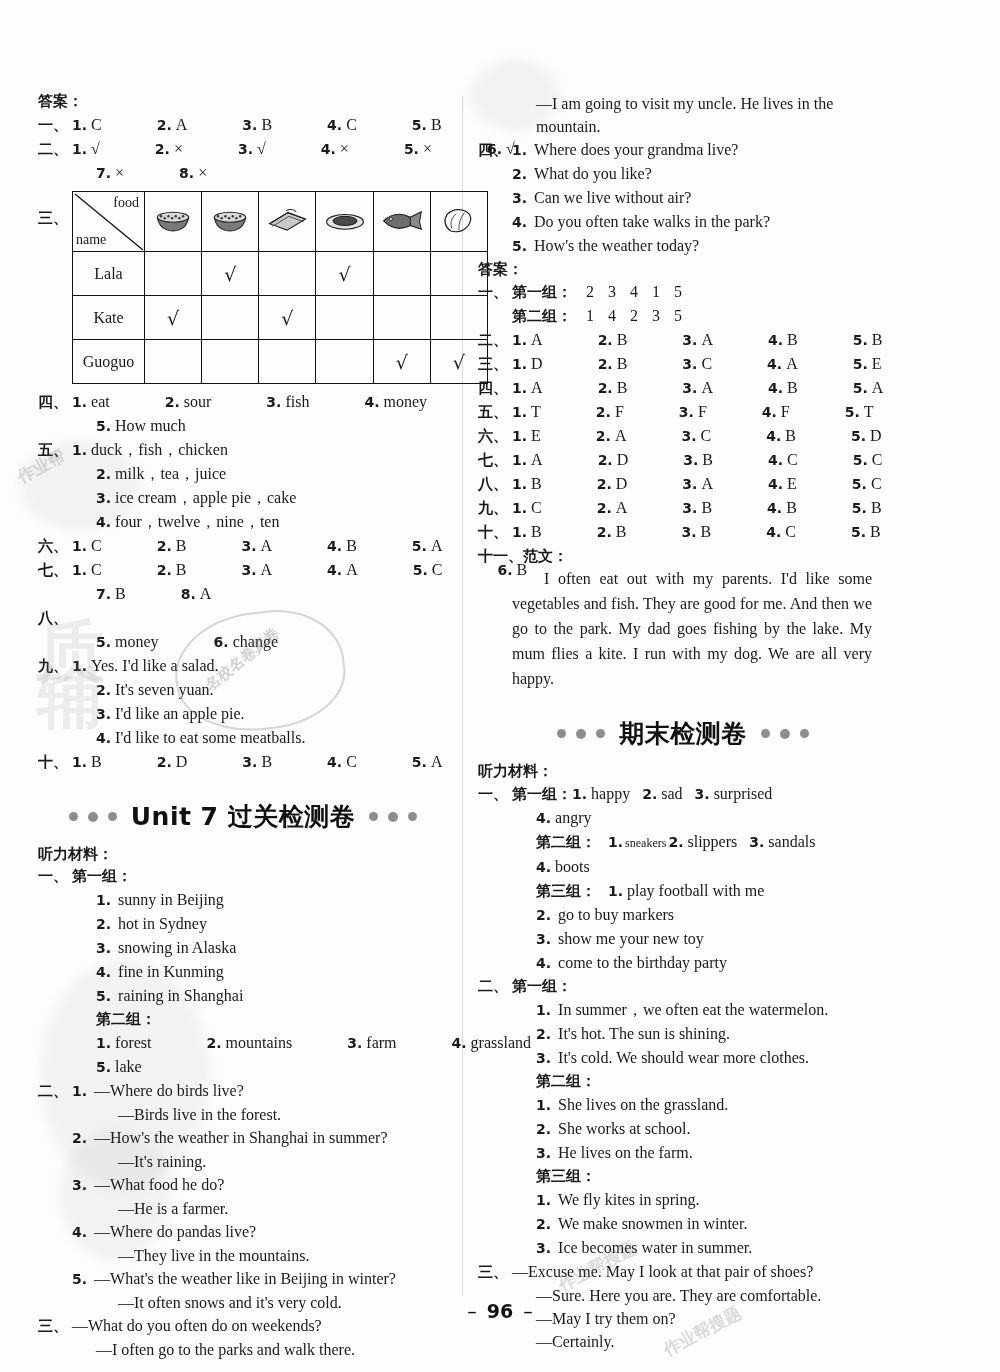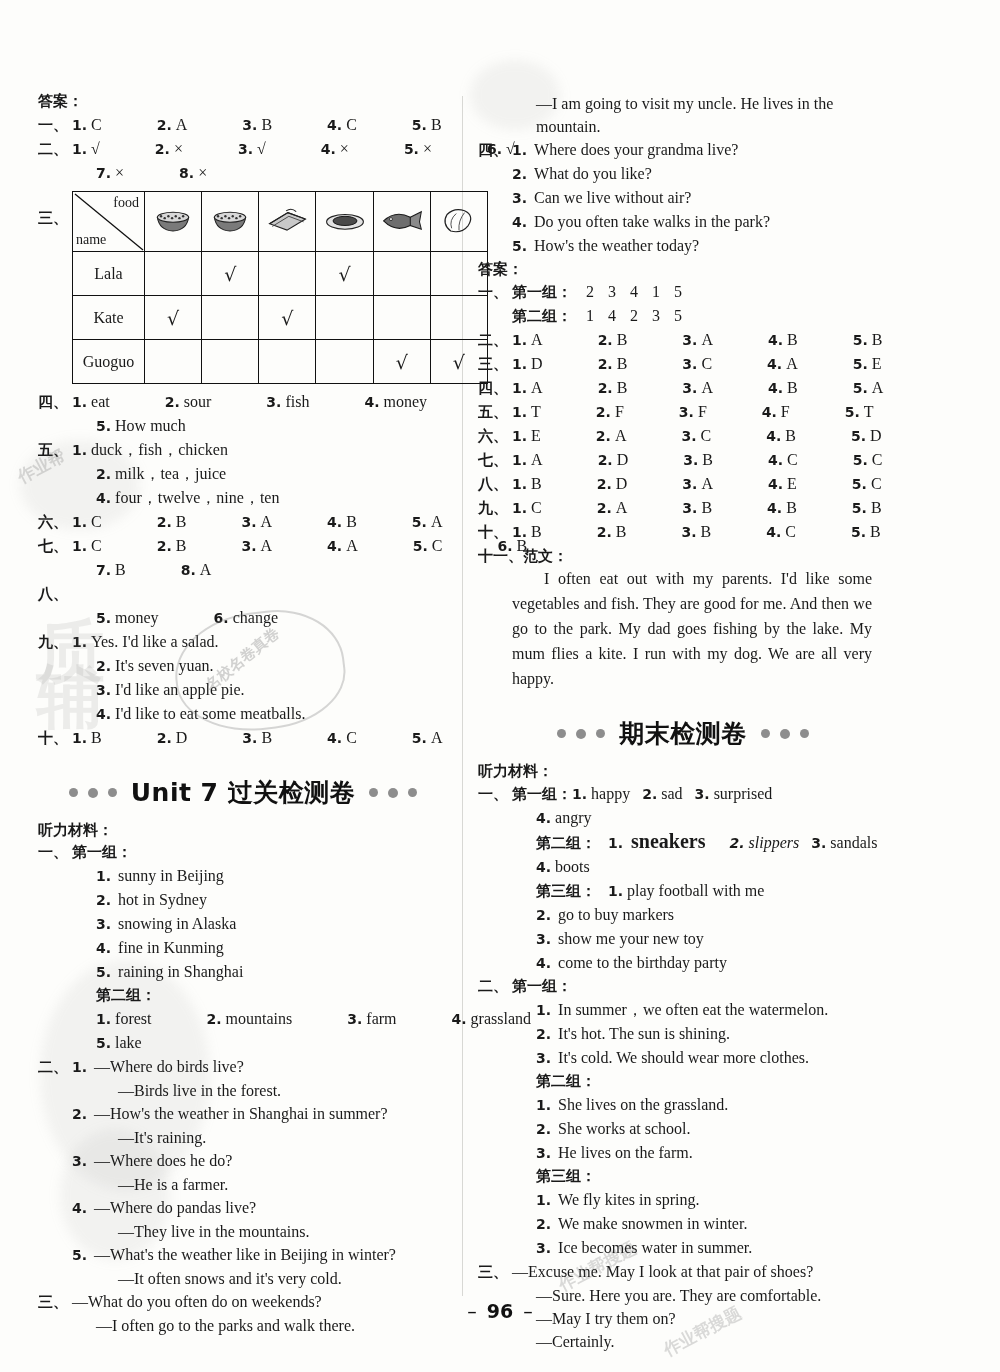--- a/index.html
+++ b/index.html
@@ -323,20 +323,26 @@
         </div>
         <div class="keyrow">
           <span class="kcn" style="flex-basis: 58px;"></span>
           <span class="kitems">
             <span class="kitem"><b>2.</b><span>milk，tea，juice</span></span>
           </span>
         </div>
         <div class="keyrow">
           <span class="kcn" style="flex-basis: 58px;"></span>
           <span class="kitems">
+            <span class="kitem"><b>3.</b><span>ice cream，apple pie，cake</span></span>
+          </span>
+        </div>
+        <div class="keyrow">
+          <span class="kcn" style="flex-basis: 58px;"></span>
+          <span class="kitems">
             <span class="kitem"><b>4.</b><span>four，twelve，nine，ten</span></span>
           </span>
         </div>
         <div class="keyrow">
           <span class="kcn" style="flex-basis: 34px;">六、</span>
           <span class="kitems">
             <span class="kitem"><b>1.</b><span>C</span></span>
             <span class="kitem"><b>2.</b><span>B</span></span>
             <span class="kitem"><b>3.</b><span>A</span></span>
             <span class="kitem"><b>4.</b><span>B</span></span>
@@ -472,21 +478,21 @@
           <span class="cn" style="flex: 0 0 34px;"></span>
           <span class="num">2.</span>
           <span class="txt">—How's the weather in Shanghai in summer?</span>
         </div>
         <div class="row wrap" style="padding-left: 80px;">
           <span class="txt">—It's raining.</span>
         </div>
         <div class="row wrap">
           <span class="cn" style="flex: 0 0 34px;"></span>
           <span class="num">3.</span>
-          <span class="txt">—Where does he do?</span>
+          <span class="txt">—What food he do?</span>
         </div>
         <div class="row wrap" style="padding-left: 80px;">
           <span class="txt">—He is a farmer.</span>
         </div>
         <div class="row wrap">
           <span class="cn" style="flex: 0 0 34px;"></span>
           <span class="num">4.</span>
           <span class="txt">—Where do pandas live?</span>
         </div>
         <div class="row wrap" style="padding-left: 80px;">
@@ -683,22 +689,22 @@
           <span style="margin-left: 12px; white-space: nowrap;"><b style="font-family:'DejaVu Sans',sans-serif;font-size:14px;">2.</b><span style="font-size:16px;margin-left:4px;">sad</span></span>
           <span style="margin-left: 12px; white-space: nowrap;"><b style="font-family:'DejaVu Sans',sans-serif;font-size:14px;">3.</b><span style="font-size:16px;margin-left:4px;">surprised</span></span>
         </div>
         <div class="keyrow" style="padding-left: 58px;">
           <span class="kitems">
             <span class="kitem"><b>4.</b><span>angry</span></span>
           </span>
         </div>
         <div class="row" style="padding-left: 58px;">
           <span class="cnlabel">第二组：</span>
-          <span style="margin-left: 12px; white-space: nowrap;"><b style="font-family:'DejaVu Sans',sans-serif;font-size:14px;">1.</b><span style="font-size:20px;margin-left:8px;font-weight:bold;">sneakers</span></span>
-          <span style="margin-left: 24px; white-space: nowrap; font-style: italic;"><b style="font-family:'DejaVu Sans',sans-serif;font-size:14px;">2.</b><span style="font-size:16px;margin-left:4px;">slippers</span></span>
+          <span style="margin-left: 12px; white-space: nowrap;"><b style="font-family:'DejaVu Sans',sans-serif;font-size:14px;">1.</b><span style="font-size:12px;margin-left:2px;">sneakers</span></span>
+          <span style="margin-left: 2px; white-space: nowrap;"><b style="font-family:'DejaVu Sans',sans-serif;font-size:14px;">2.</b><span style="font-size:16px;margin-left:4px;">slippers</span></span>
           <span style="margin-left: 12px; white-space: nowrap;"><b style="font-family:'DejaVu Sans',sans-serif;font-size:14px;">3.</b><span style="font-size:16px;margin-left:4px;">sandals</span></span>
         </div>
         <div class="keyrow" style="padding-left: 58px;">
           <span class="kitems">
             <span class="kitem"><b>4.</b><span>boots</span></span>
           </span>
         </div>
         <div class="row" style="padding-left: 58px;">
           <span class="cnlabel">第三组：</span>
           <span style="margin-left: 12px; white-space: nowrap;"><b style="font-family:'DejaVu Sans',sans-serif;font-size:14px;">1.</b><span style="font-size:16px;margin-left:4px;">play football with me</span></span>

